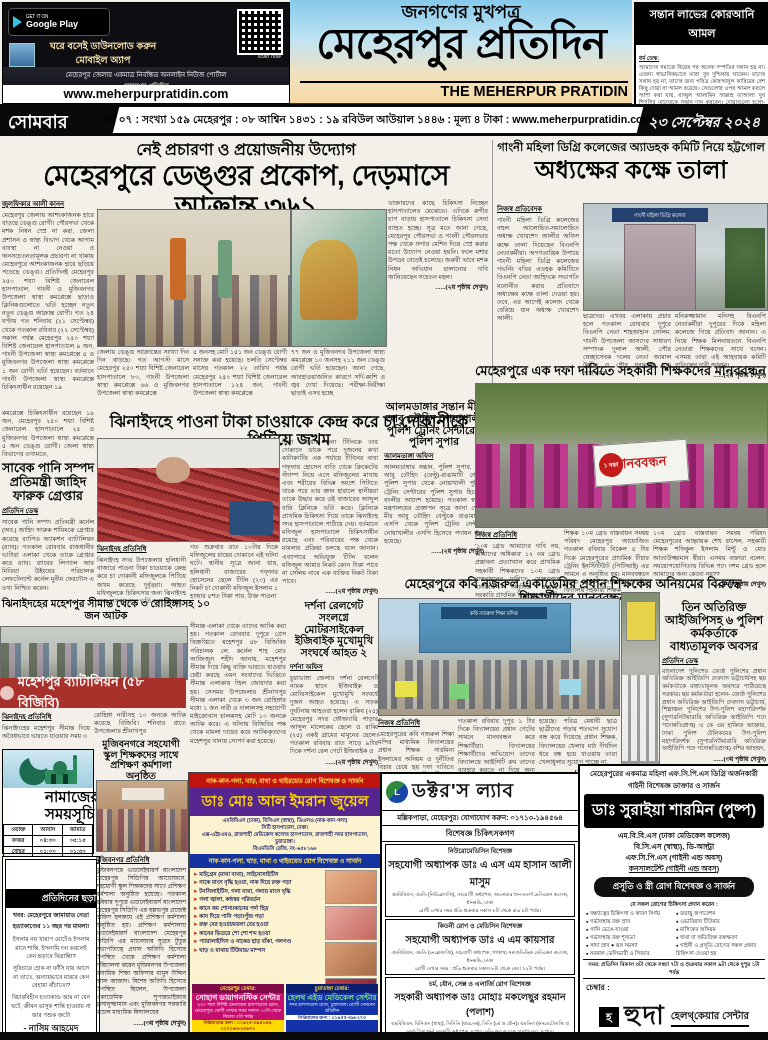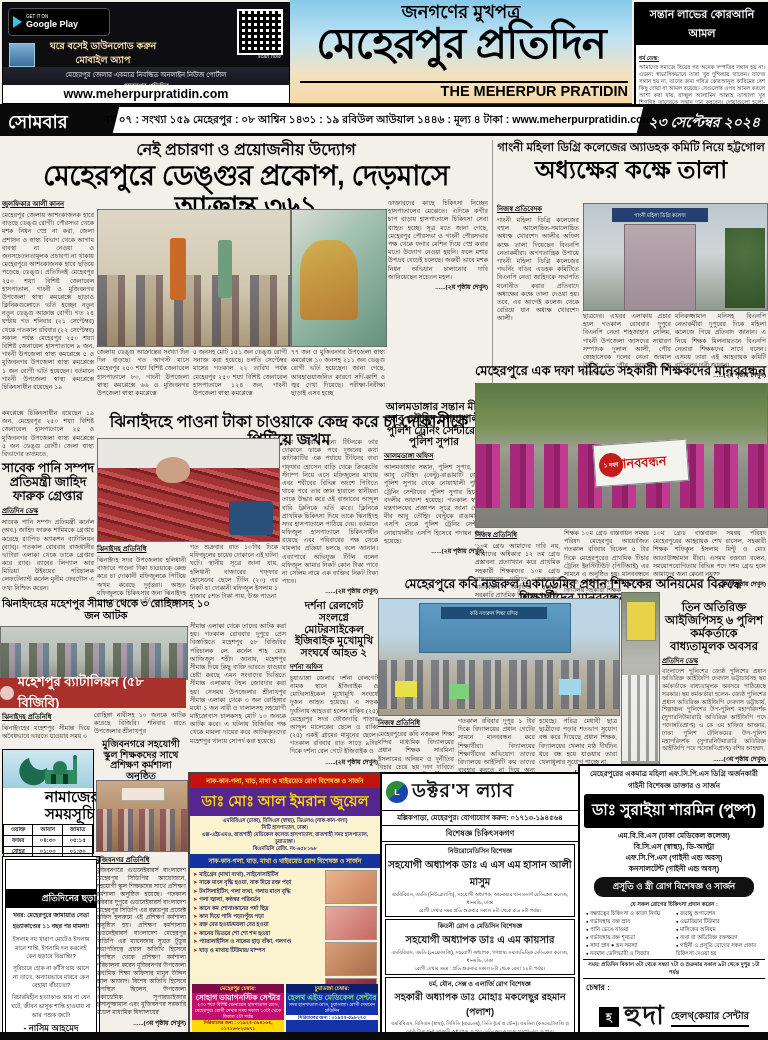--- a/index.html
+++ b/index.html
@@ -370,21 +370,21 @@
   </div>
 
   <div class="abs gynad" style="left:578px;top:764px;width:188px;height:268px;">
     <div style="font-size:7.2px;font-weight:bold;padding-top:2px;">মেহেরপুরের একমাত্র মহিলা এফ.সি.পি.এস ডিগ্রি অর্জনকারী</div>
     <div style="font-size:7.2px;font-weight:bold;">গাইনী বিশেষজ্ঞ ডাক্তার ও সার্জন</div>
     <div style="background:#000;color:#fff;font-weight:bold;font-size:15.5px;margin:2px 4px;padding:4px 0;border-radius:3px;">ডাঃ সুরাইয়া শারমিন (পুষ্প)</div>
     <div style="font-size:7.4px;font-weight:bold;line-height:1.5;">
       <span style="display:block;">এম.বি.বি.এস (ঢাকা মেডিকেল কলেজ)</span>
       <span style="display:block;">বি.সি.এস (স্বাস্থ্য), ডি-আল্ট্রা</span>
       <span style="display:block;">এফ.সি.পি.এস (গাইনী এন্ড অবস্)</span>
-      <span style="display:block;">কনসালটেন্ট (গাইনী এন্ড অবস্)</span>
+      <span style="display:block;text-decoration:underline;">কনসালটেন্ট (গাইনী এন্ড অবস্)</span>
     </div>
     <div style="background:#111;color:#fff;font-weight:bold;font-size:8.6px;margin:3px 14px;padding:3px 0;border-radius:9px;">প্রসূতি ও স্ত্রী রোগ বিশেষজ্ঞ ও সার্জন</div>
     <div style="font-size:5.6px;font-weight:bold;">যে সকল রোগের চিকিৎসা প্রদান করেন :</div>
     <div style="display:flex;gap:4px;padding:1px 6px;text-align:left;">
       <div style="flex:1;">
         <div class="gli">বন্ধ্যাত্বের চিকিৎসা ও কারণ নির্ণয়</div>
         <div class="gli">গর্ভাবস্থায় রক্ত স্রাব</div>
         <div class="gli">পানি ভেঙে যাওয়া</div>
         <div class="gli">গর্ভাবস্থায় রক্ত শূন্যতা</div>
         <div class="gli">সাদা স্রাব  ● স্তন সমস্যা</div>

